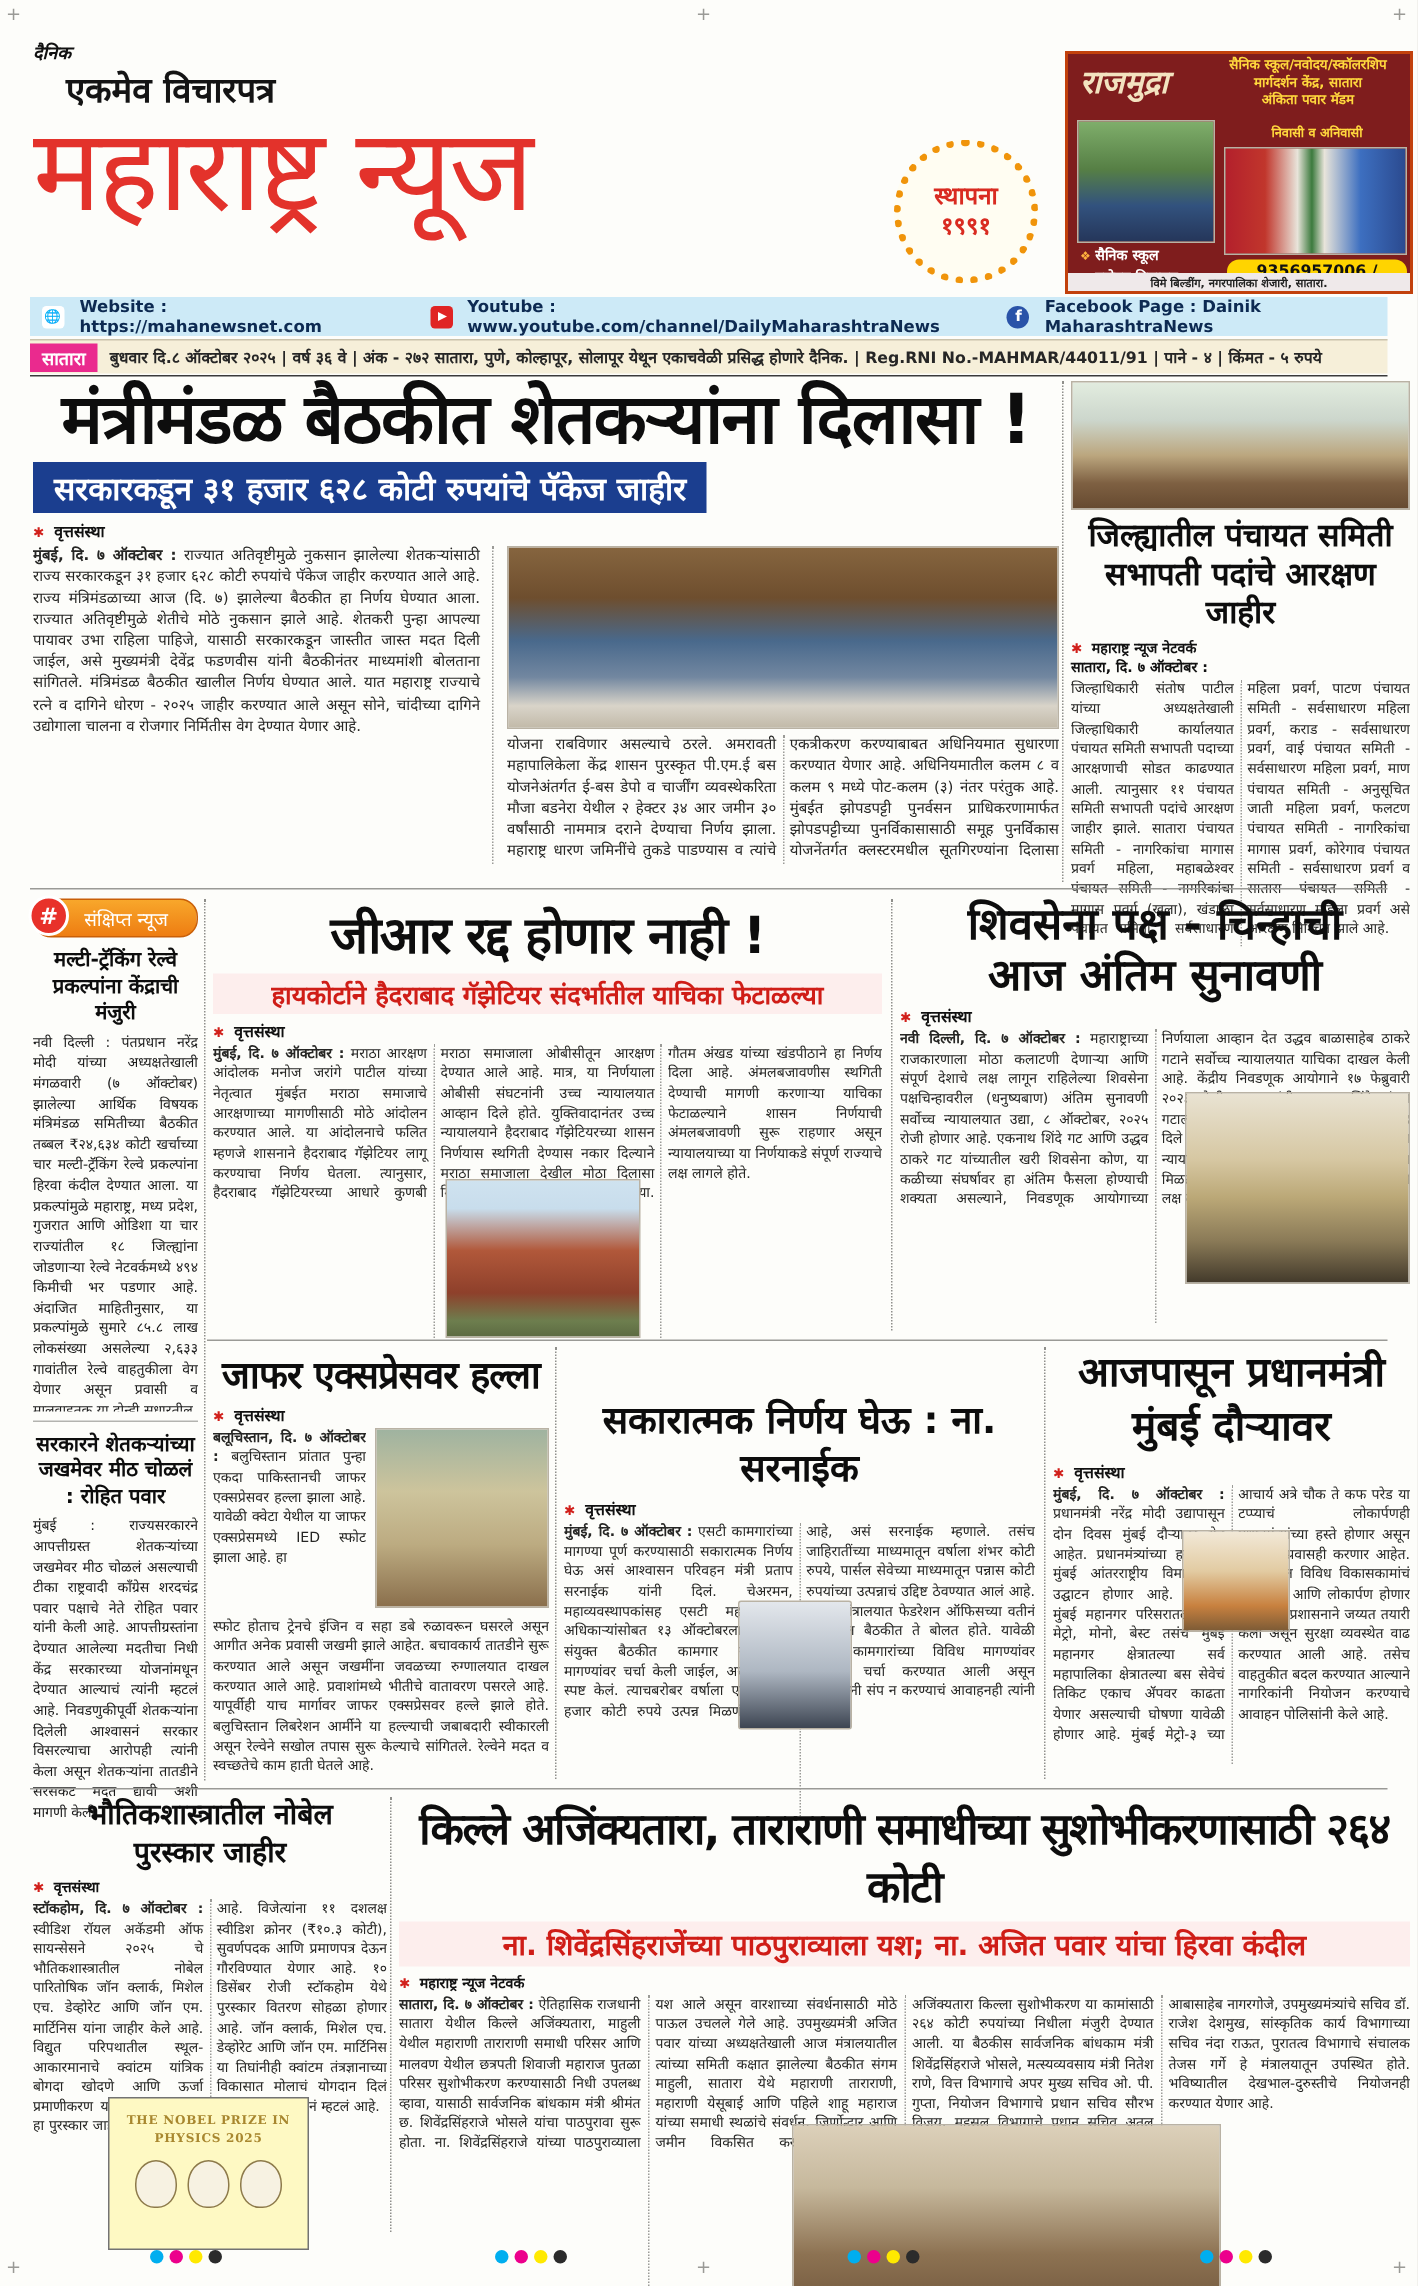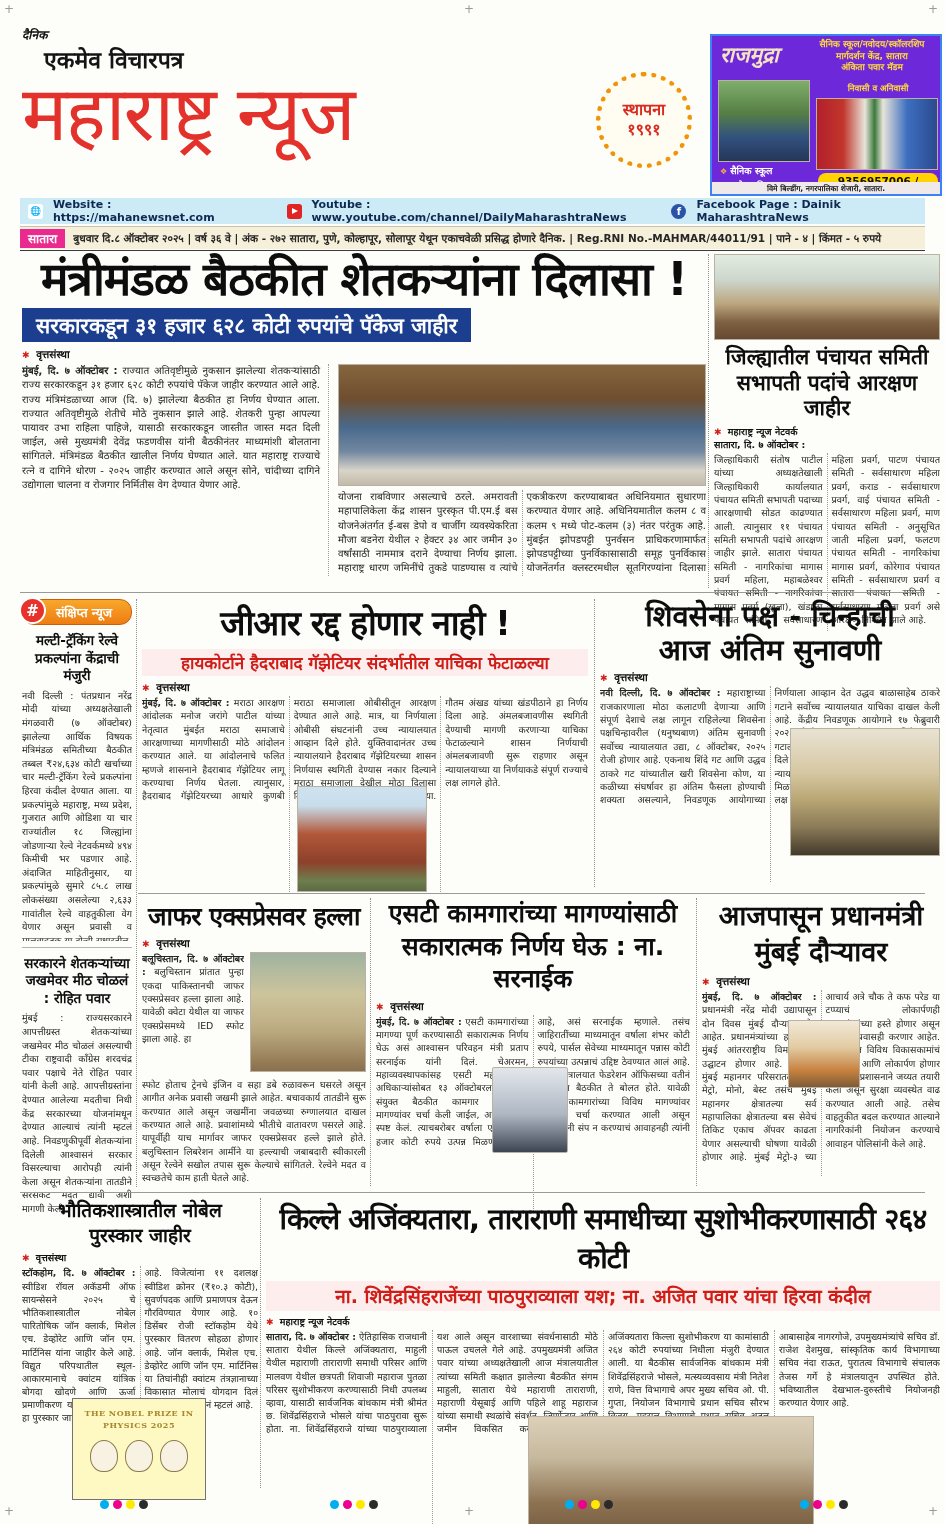--- a/index.html
+++ b/index.html
@@ -16,21 +16,21 @@
   h1,h2,h3{margin:0;font-weight:900;color:#0d0d0d;}
   .photo{border:1px solid #b9b2a4;box-sizing:border-box;}
   
   .daily{font-size:12px;font-weight:bold;font-style:italic;color:#111;}
   .tagline{font-size:23px;font-weight:bold;color:#141414;}
   .title{font-size:76px;line-height:1.02;font-weight:normal;color:#e3322b;letter-spacing:-2px;}
   .badge{width:96px;height:96px;border-radius:50%;border:5px dotted #f0940a;background:#fffdf2;
          display:flex;flex-direction:column;align-items:center;justify-content:center;box-sizing:border-box;}
   .badge span{color:#d92b21;font-weight:bold;font-size:16px;line-height:1.25;}
   
-  .ad{background:#6d28d9;border:2px solid #3b82f6;box-sizing:border-box;overflow:hidden;}
+  .ad{background:#7f1d1d;border:2px solid #c2410c;box-sizing:border-box;overflow:hidden;}
   .ad .brand{font-size:21px;font-weight:bold;font-style:italic;color:#f3e3c0;}
   .ad .adlines{font-size:9px;font-weight:bold;color:#ffd83d;line-height:1.3;text-align:center;}
   .ad .adnote{font-size:8.5px;font-weight:bold;color:#ffd83d;text-align:center;}
   .ad .adph1{background:linear-gradient(180deg,#7fae6b 0%,#567f45 40%,#32527e 70%,#25365a 100%);}
   .ad .adph2{background:linear-gradient(90deg,#b3202c 0%,#c1362c 22%,#e8e4da 40%,#3b7a3d 48%,#e8e4da 55%,#3d6fc0 75%,#2b4a8f 100%);}
   .ad ul{margin:0;padding:0;list-style:none;}
   .ad li{font-size:9.5px;font-weight:bold;color:#fff;line-height:1.55;}
   .ad li .bullet{color:#ffb13d;margin-right:3px;font-size:8px;}
   .ad .phone{background:#ffd400;color:#111;font-weight:bold;font-size:10.5px;text-align:center;
              border-radius:8px;padding:2px 0;}
@@ -55,21 +55,21 @@
             padding:3px 14px;}
   .ph-cabinet{background:linear-gradient(180deg,#86653f 0%,#6e4e2e 28%,#49698c 52%,#7287a0 72%,#d9d4c9 88%,#c2baa9 100%);}
   .ph-panchayat{background:linear-gradient(180deg,#e2ecdf 0%,#ccd6cc 30%,#bba67e 58%,#7e6042 80%,#664a30 100%);}
   .pan-h2{font-size:21px;font-weight:900;text-align:center;line-height:1.22;}
   
   .pill{position:relative;height:24px;border-radius:12px;background:linear-gradient(180deg,#f8a72b,#ee7d12);
         display:flex;align-items:center;justify-content:center;border:1px solid #c95f08;}
   .pill .hash{position:absolute;left:-4px;top:-3px;width:27px;height:27px;border-radius:50%;background:#e8312a;
         color:#fff;font-weight:bold;font-size:15px;display:flex;align-items:center;justify-content:center;
         border:2px solid #fff;box-sizing:border-box;}
-  .pill .lbl{color:#fff;font-weight:bold;font-size:12.5px;margin-left:14px;}
+  .pill .lbl{color:#fff;font-weight:normal;font-size:12.5px;margin-left:14px;}
   .brief-h{font-size:13.5px;font-weight:900;text-align:center;line-height:1.3;margin:7px 0 4px;}
   .brief-b{font-size:9.4px;line-height:1.45;text-align:justify;overflow:hidden;}
   
   .gr-h1{font-size:34px;text-align:center;letter-spacing:-1px;}
   .red-sub{background:#fdeeed;color:#cf1d17;font-weight:bold;text-align:center;padding:2px 4px;}
   .ph-court{background:linear-gradient(180deg,#cfe2ef 0%,#c8ddec 18%,#b1583a 45%,#8e402b 72%,#6d7e4e 90%,#5d6b42 100%);}
   .ss-h1{font-size:29px;text-align:center;line-height:1.18;}
   
   .jafar-h1{font-size:25px;text-align:center;letter-spacing:-0.5px;}
   .ph-train{background:linear-gradient(180deg,#9fb3a0 0%,#cdc49c 35%,#bcab81 65%,#8a6f4c 100%);}
@@ -106,21 +106,21 @@
   <span class="crop abs" style="left:4px;top:2px;">+</span>
   <span class="crop abs" style="left:464px;top:1504px;">+</span>
   <span class="crop abs" style="left:928px;top:1504px;">+</span>
   <span class="crop abs" style="left:4px;top:1504px;">+</span>
 
   <div class="abs" style="left:22px;top:26px;width:680px;height:170px;">
     <div class="daily">दैनिक</div>
     <div class="tagline" style="margin-left:22px;">एकमेव विचारपत्र</div>
     <div class="title">महाराष्ट्र न्यूज</div>
   </div>
-  <div class="badge abs" style="left:596px;top:72px;">
+  <div class="badge abs" style="left:596px;top:93px;">
     <span>स्थापना</span>
     <span>१९९१</span>
   </div>
 
   <div class="ad abs" style="left:710px;top:34px;width:232px;height:162px;">
     <div class="abs brand" style="left:8px;top:4px;">राजमुद्रा</div>
     <div class="abs adlines" style="left:92px;top:3px;width:136px;">
       <div>सैनिक स्कूल/नवोदय/स्कॉलरशिप</div>
       <div>मार्गदर्शन केंद्र, सातारा</div>
       <div>अंकिता पवार मॅडम</div>
@@ -249,21 +249,21 @@
         <span>बलुचिस्तान प्रांतात पुन्हा एकदा पाकिस्तानची जाफर एक्सप्रेसवर हल्ला झाला आहे. यावेळी क्वेटा येथील या जाफर एक्सप्रेसमध्ये IED स्फोट झाला आहे. हा</span>
       </div>
       <div class="photo ph-train" style="width:116px;height:120px;"></div>
     </div>
     <div class="body-text" style="height:110px;font-size:9.4px;margin-top:4px;">स्फोट होताच ट्रेनचे इंजिन व सहा डबे रुळावरून घसरले असून आगीत अनेक प्रवासी जखमी झाले आहेत. बचावकार्य तातडीने सुरू करण्यात आले असून जखमींना जवळच्या रुग्णालयात दाखल करण्यात आले आहे. प्रवाशांमध्ये भीतीचे वातावरण पसरले आहे. यापूर्वीही याच मार्गावर जाफर एक्सप्रेसवर हल्ले झाले होते. बलुचिस्तान लिबरेशन आर्मीने या हल्ल्याची जबाबदारी स्वीकारली असून रेल्वेने सखोल तपास सुरू केल्याचे सांगितले. रेल्वेने मदत व स्वच्छतेचे काम हाती घेतले आहे.</div>
   </div>
   <div class="vsep" style="left:370px;top:898px;height:288px;"></div>
 
   <div class="abs" style="left:376px;top:898px;width:314px;height:288px;">
     <h2 class="st-h1">
-      <span>एसटी कामगारांच्या मागण्यांसाठी</span><br>
+      <br>
       <span>सकारात्मक निर्णय घेऊ : ना. सरनाईक</span>
     </h2>
     <div class="byline" style="margin-top:3px;">
       <span class="star">✱</span>
       <span>वृत्तसंस्था</span>
     </div>
     <div style="position:relative;margin-top:2px;">
       <div class="body-text cols2" style="height:198px;font-size:9.4px;">
         <span class="dl">मुंबई, दि. ७ ऑक्टोबर :</span>
         <span>एसटी कामगारांच्या मागण्या पूर्ण करण्यासाठी सकारात्मक निर्णय घेऊ असं आश्वासन परिवहन मंत्री प्रताप सरनाईक यांनी दिलं. चेअरमन, महाव्यवस्थापकांसह एसटी महामंडळाच्या अधिकाऱ्यांसोबत १३ ऑक्टोबरला होणाऱ्या संयुक्त बैठकीत कामगार संघटनांच्या मागण्यांवर चर्चा केली जाईल, असंही त्यांनी स्पष्ट केलं. त्याचबरोबर वर्षाला एक ते दीड हजार कोटी रुपये उत्पन्न मिळणं अपेक्षित आहे, असं सरनाईक म्हणाले. तसंच जाहिरातींच्या माध्यमातून वर्षाला शंभर कोटी रुपये, पार्सल सेवेच्या माध्यमातून पन्नास कोटी रुपयांच्या उत्पन्नाचं उद्दिष्ट ठेवण्यात आलं आहे. मुंबईत मंत्रालयात फेडरेशन ऑफिसच्या वतीनं आयोजित बैठकीत ते बोलत होते. यावेळी एसटी कामगारांच्या विविध मागण्यांवर सविस्तर चर्चा करण्यात आली असून कामगारांनी संप न करण्याचं आवाहनही त्यांनी केलं.</span>

